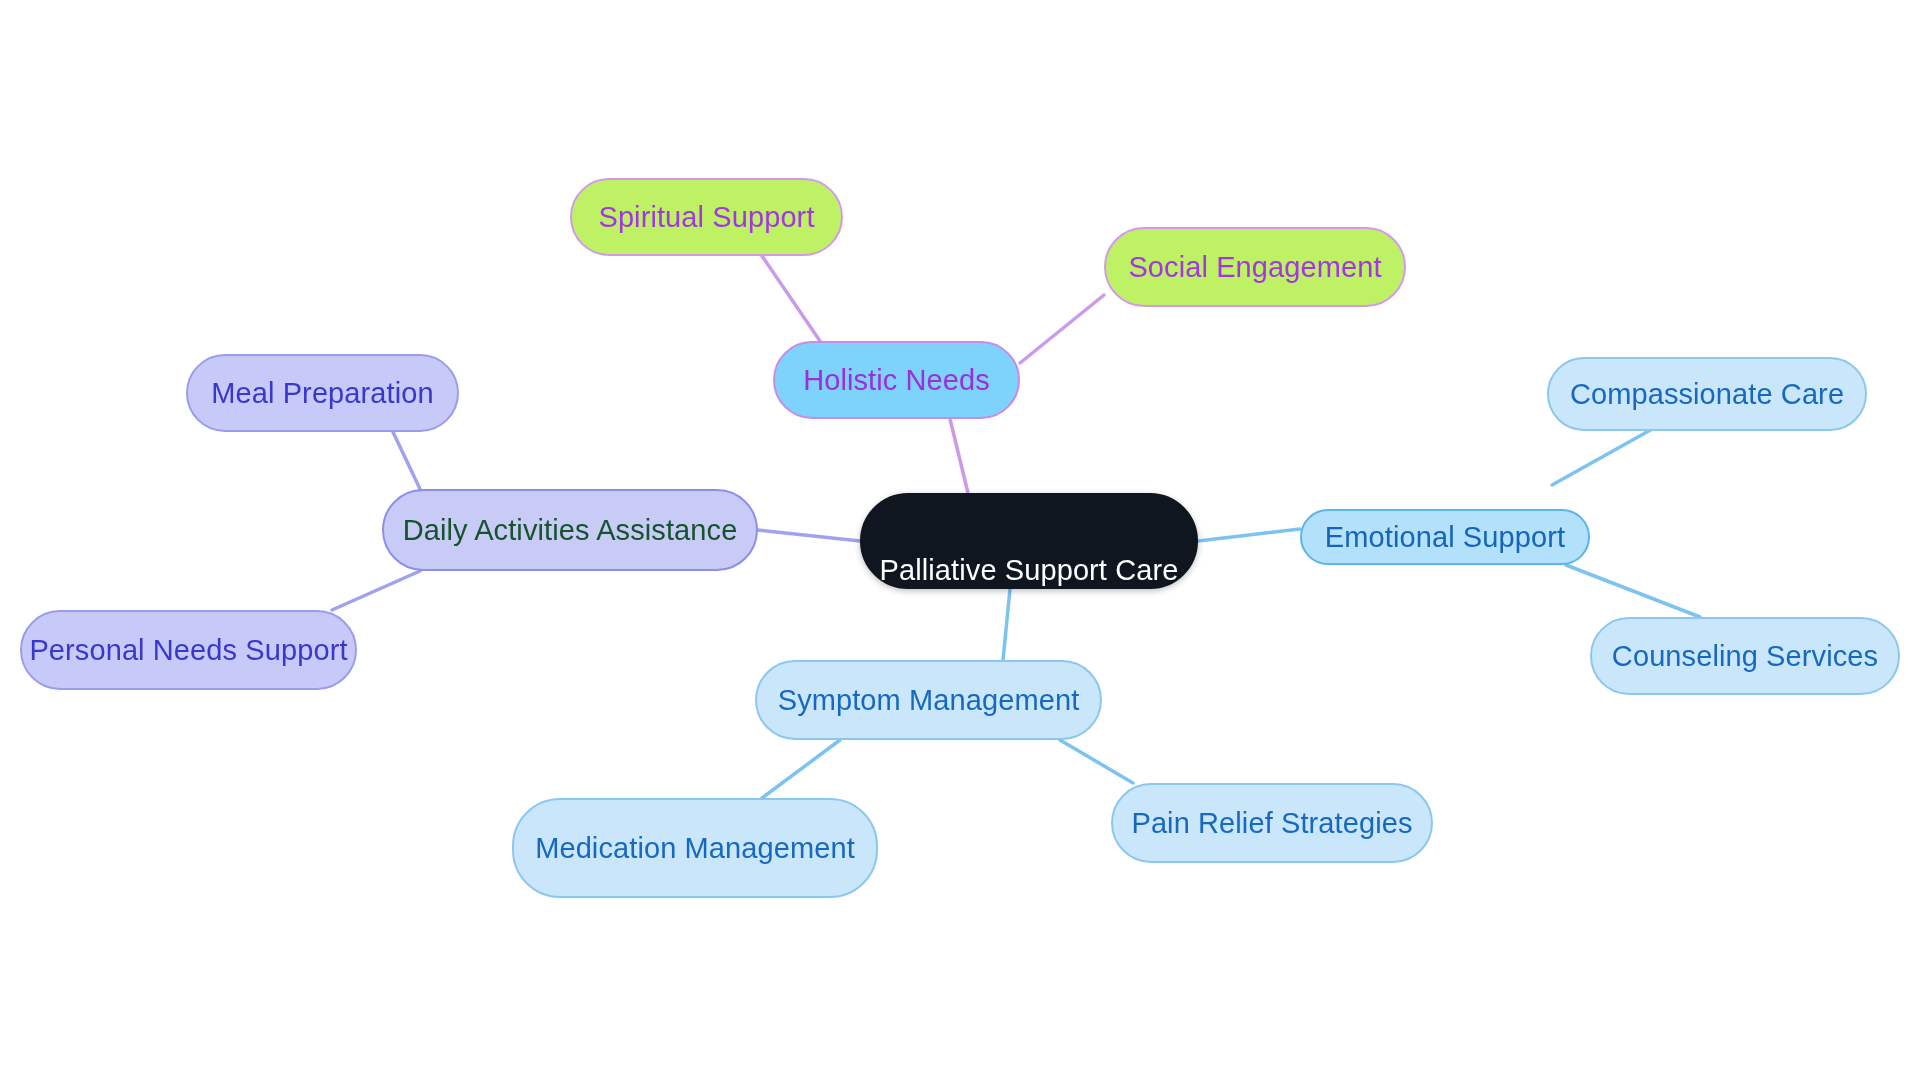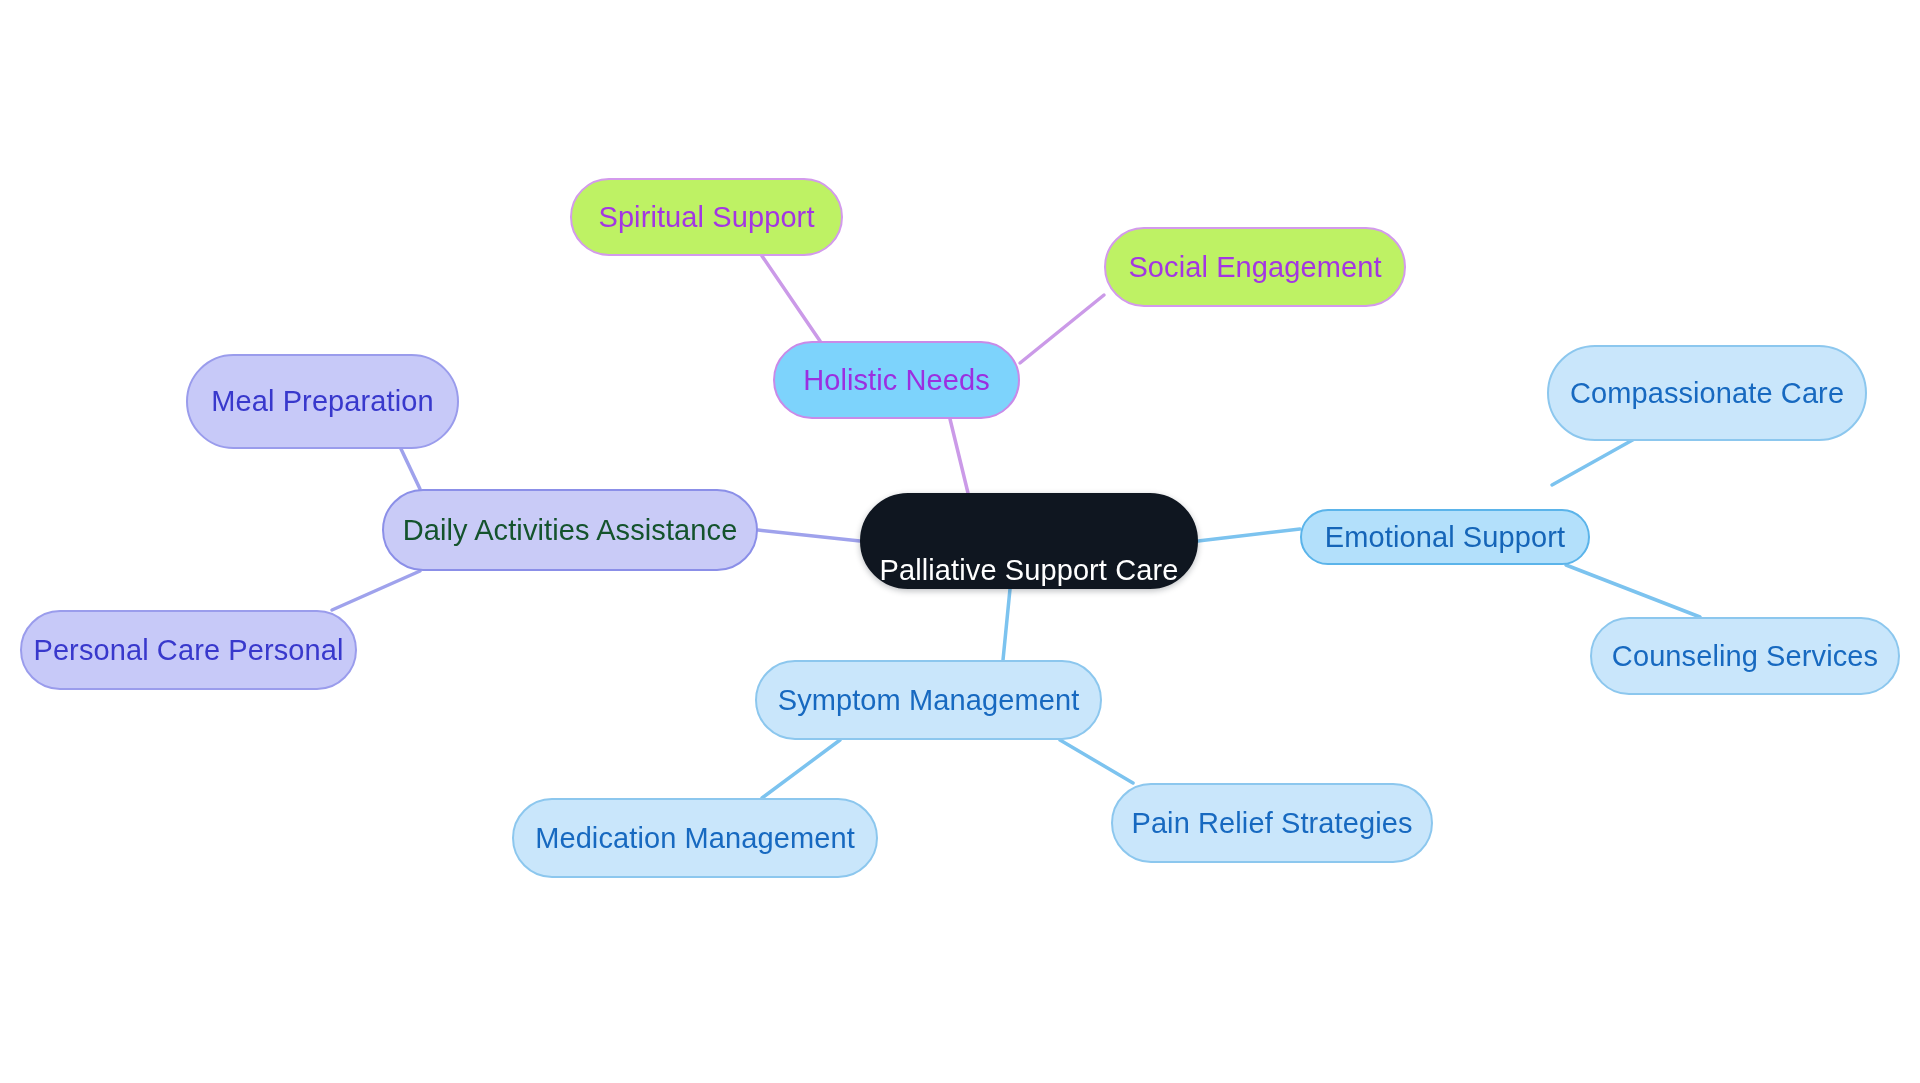--- a/index.html
+++ b/index.html
@@ -105,43 +105,43 @@
     </svg>
 
   <div class="node node-root" style="left: 860px; top: 493px; width: 338px; height: 96px;">
     <span>Palliative Support Care</span>
   </div>
 
   <div id="node-layer">
       <div class="node node-blue-mid" style="left: 1300px; top: 509px; width: 290px; height: 56px;">
         <span>Emotional Support</span>
       </div>
-      <div class="node node-blue-leaf" style="left: 1547px; top: 345px; width: 320px; height: 96px;">
+      <div class="node node-blue-leaf" style="left: 1547px; top: 357px; width: 320px; height: 74px;">
         <span>Compassionate Care</span>
       </div>
       <div class="node node-blue-leaf" style="left: 1590px; top: 617px; width: 310px; height: 78px;">
         <span>Counseling Services</span>
       </div>
       <div class="node node-blue-leaf" style="left: 755px; top: 660px; width: 347px; height: 80px;">
         <span>Symptom Management</span>
       </div>
-      <div class="node node-blue-leaf" style="left: 512px; top: 798px; width: 366px; height: 80px; text-align: right;">
+      <div class="node node-blue-leaf" style="left: 512px; top: 798px; width: 366px; height: 100px; text-align: right;">
         <span>Medication Management</span>
       </div>
       <div class="node node-blue-leaf" style="left: 1111px; top: 783px; width: 322px; height: 80px;">
         <span>Pain Relief Strategies</span>
       </div>
       <div class="node node-indigo-mid" style="left: 382px; top: 489px; width: 376px; height: 82px;">
         <span>Daily Activities Assistance</span>
       </div>
-      <div class="node node-indigo-leaf" style="left: 186px; top: 354px; width: 273px; height: 95px;">
+      <div class="node node-indigo-leaf" style="left: 186px; top: 354px; width: 273px; height: 78px;">
         <span>Meal Preparation</span>
       </div>
       <div class="node node-indigo-leaf" style="left: 20px; top: 610px; width: 337px; height: 80px;">
-        <span>Personal Care Personal</span>
+        <span>Personal Needs Support</span>
       </div>
       <div class="node node-violet-mid" style="left: 773px; top: 341px; width: 247px; height: 78px;">
         <span>Holistic Needs</span>
       </div>
       <div class="node node-violet-leaf" style="left: 570px; top: 178px; width: 273px; height: 78px;">
         <span>Spiritual Support</span>
       </div>
       <div class="node node-violet-leaf" style="left: 1104px; top: 227px; width: 302px; height: 80px;">
         <span>Social Engagement</span>
       </div>

